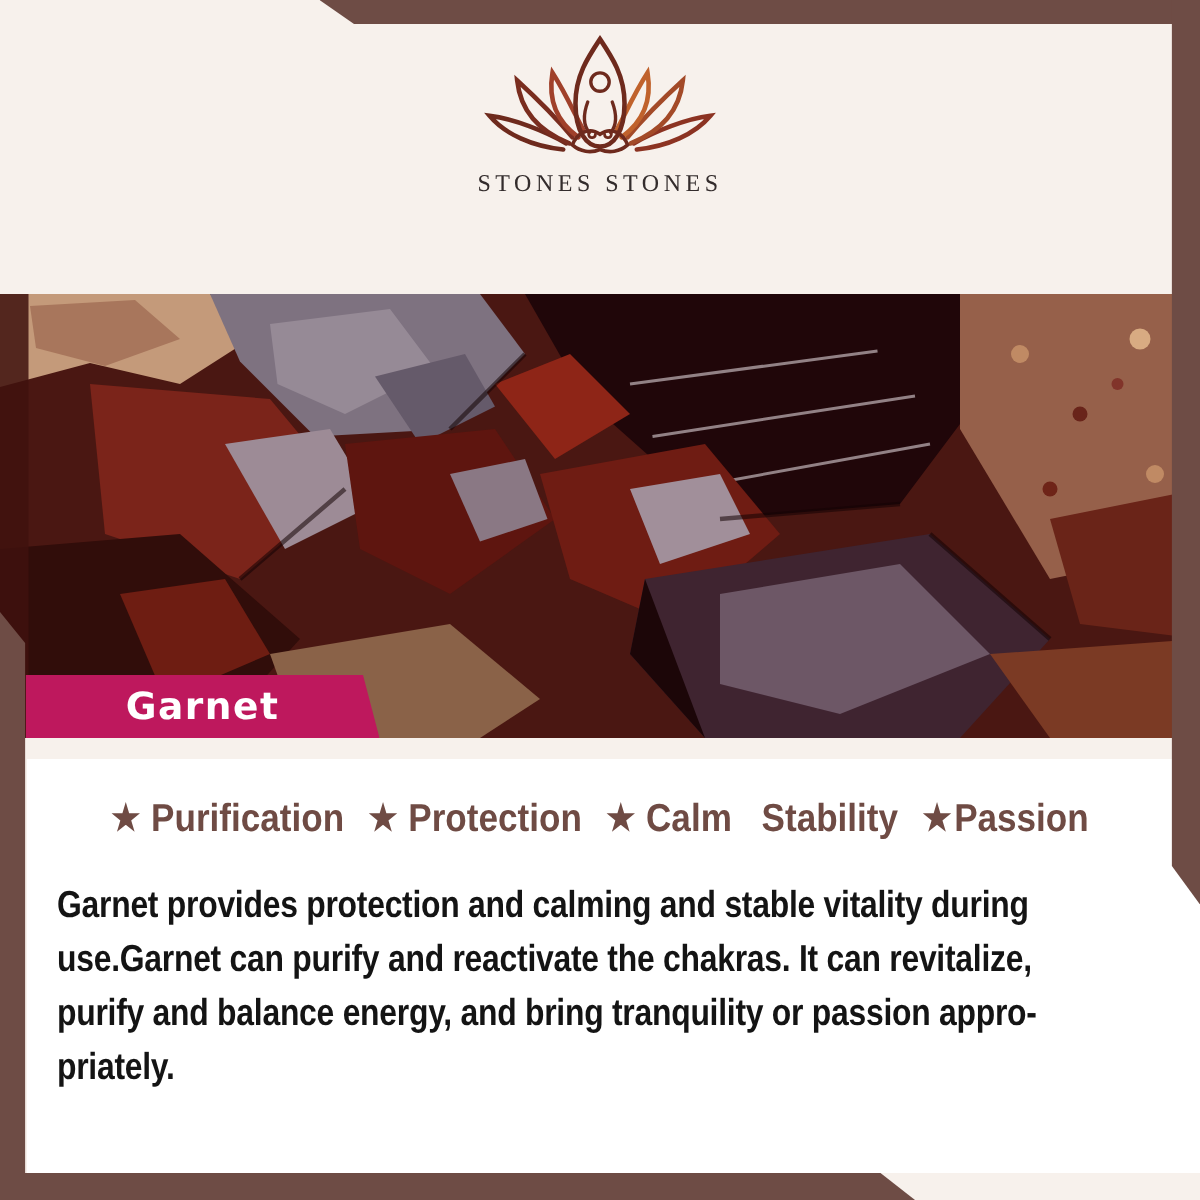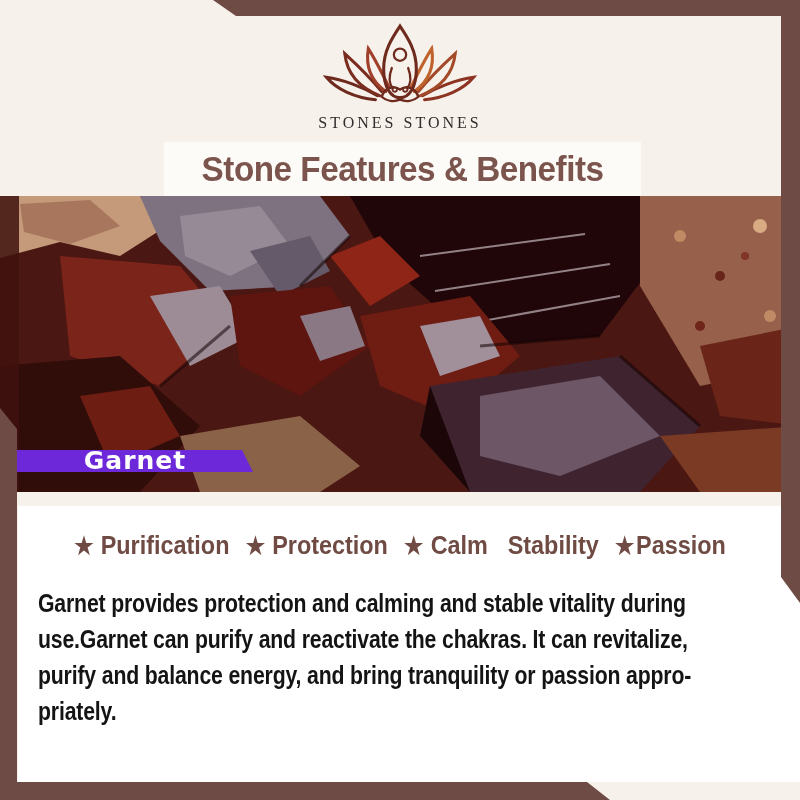--- a/index.html
+++ b/index.html
@@ -29,22 +29,22 @@
     position:absolute;left:164px;top:142px;width:477px;height:54px;
     background:#fdfbf8;display:flex;align-items:center;justify-content:center;
   }
   .title-text{
     font-size:35px;font-weight:bold;color:#7b544e;letter-spacing:-0.5px;
     transform:scaleX(0.95);white-space:nowrap;
   }
   
   .photo-band{position:absolute;left:0;top:196px;width:800px;height:296px;line-height:0;}
   .garnet-label{
-    position:absolute;left:17px;top:450px;width:236px;height:22px;
-    background:#6d28d9;clip-path:polygon(0 0,225px 0,236px 100%,0 100%);
+    position:absolute;left:17px;top:450px;width:236px;height:42px;
+    background:#be185d;clip-path:polygon(0 0,225px 0,236px 100%,0 100%);
     display:flex;align-items:center;justify-content:center;
   }
   .garnet-label-text{
     font-family:"DejaVu Sans",sans-serif;font-weight:bold;font-size:25px;
     color:#ffffff;letter-spacing:1px;padding-bottom:2px;
   }
   
   .content-panel{
     position:absolute;left:18px;top:506px;width:782px;height:276px;background:#ffffff;
   }
@@ -88,23 +88,20 @@
       <circle cx="80" cy="32" r="6" stroke="#6e2a1d" stroke-width="2.2"></circle>
       <path d="M72,45 C69,53 69,60 73,65" stroke="#6e2a1d" stroke-width="2.2"></path>
       <path d="M88,45 C91,53 91,60 87,65" stroke="#6e2a1d" stroke-width="2.2"></path>
       <path d="M62,73 C65,65 73,61 80,66 C87,61 95,65 98,73 C93,77.5 86,78.5 80,76 C74,78.5 67,77.5 62,73 Z" stroke="#6e2a1d" stroke-width="2.4"></path>
       <path d="M74,64 a2.2,2.2 0 1,0 3,2" stroke="#6e2a1d" stroke-width="1.8"></path>
       <path d="M86,64 a2.2,2.2 0 1,1 -3,2" stroke="#6e2a1d" stroke-width="1.8"></path>
     </svg>
   </div>
   <div class="brand-name">STONES STONES</div>
 
-  <div class="title-banner">
-    <span class="title-text">Stone Features &amp; Benefits</span>
-  </div>
 
   <div class="photo-band">
     <svg viewBox="0 0 800 296" width="800" height="296" preserveAspectRatio="none">
       <rect x="0" y="0" width="800" height="296" fill="#4a1712"></rect>
 
       <polygon points="0,0 140,0 170,28 120,60 60,46 0,62" fill="#c49a7a"></polygon>
       <polygon points="20,8 90,4 120,30 70,48 24,36" fill="#a8765c"></polygon>
 
       <polygon points="140,0 320,0 350,40 300,90 210,95 160,45" fill="#7e7280"></polygon>
       <polygon points="180,20 260,10 290,50 230,80 185,60" fill="#968a96"></polygon>

